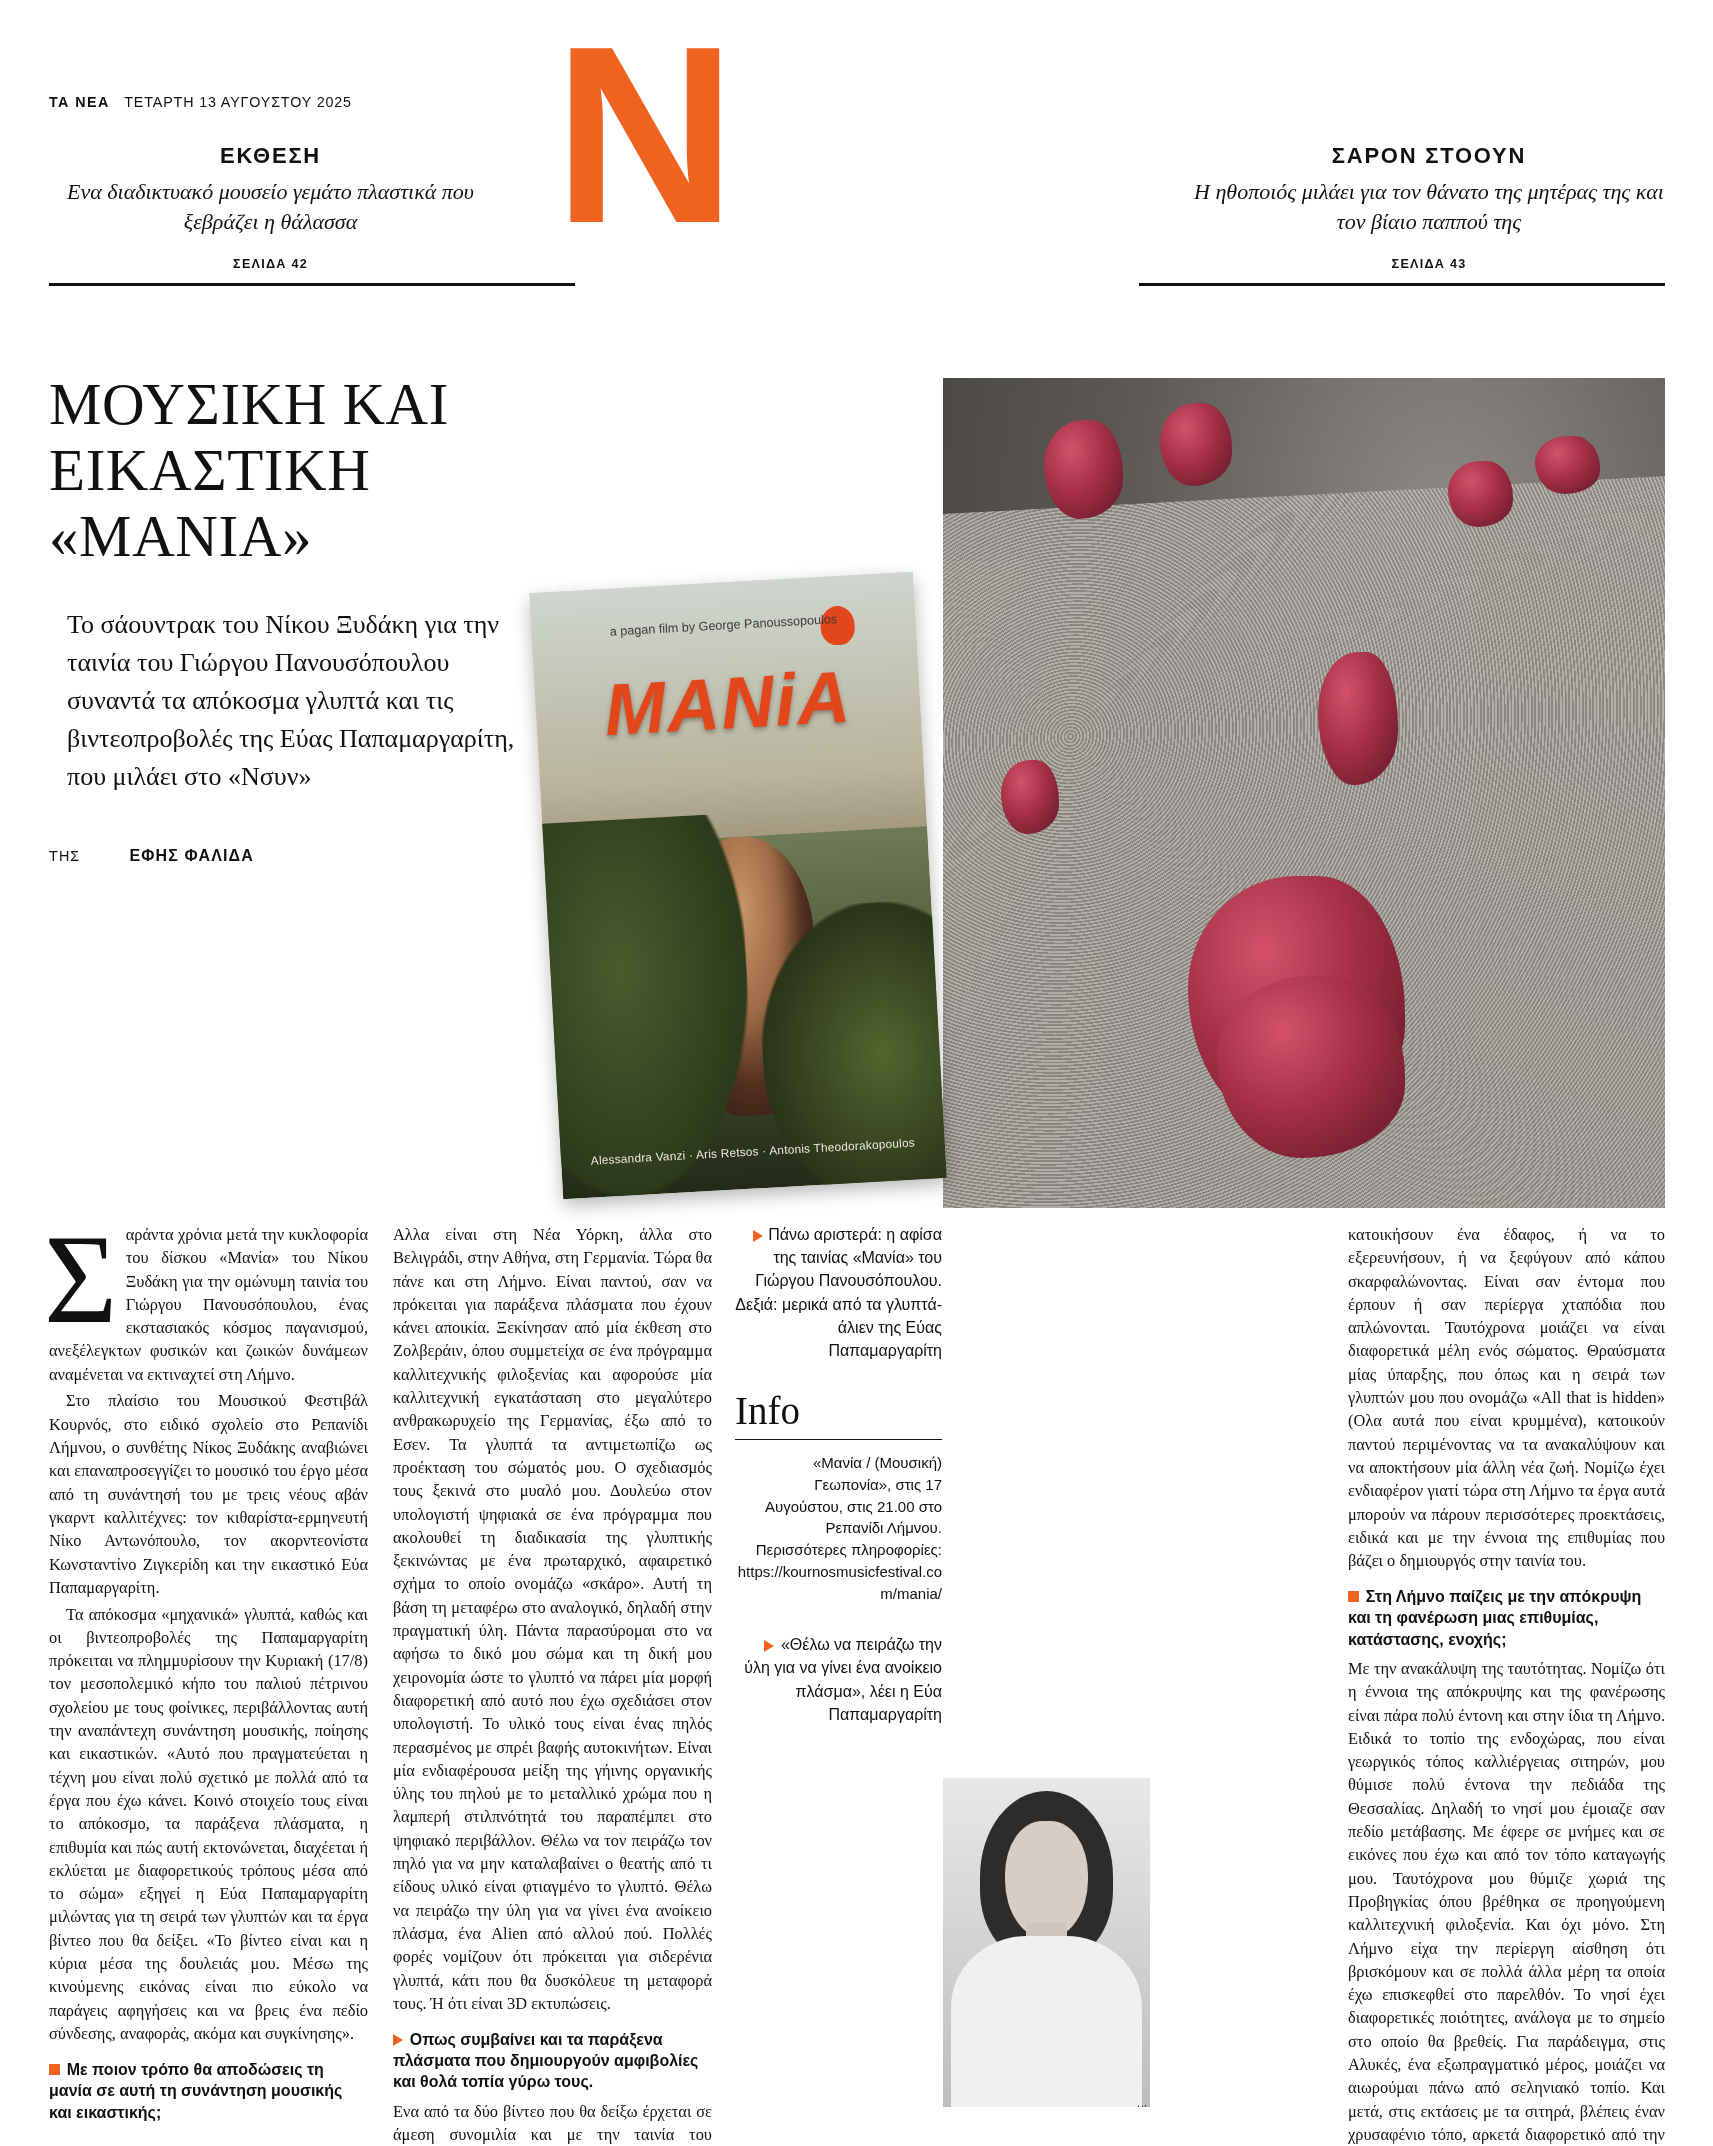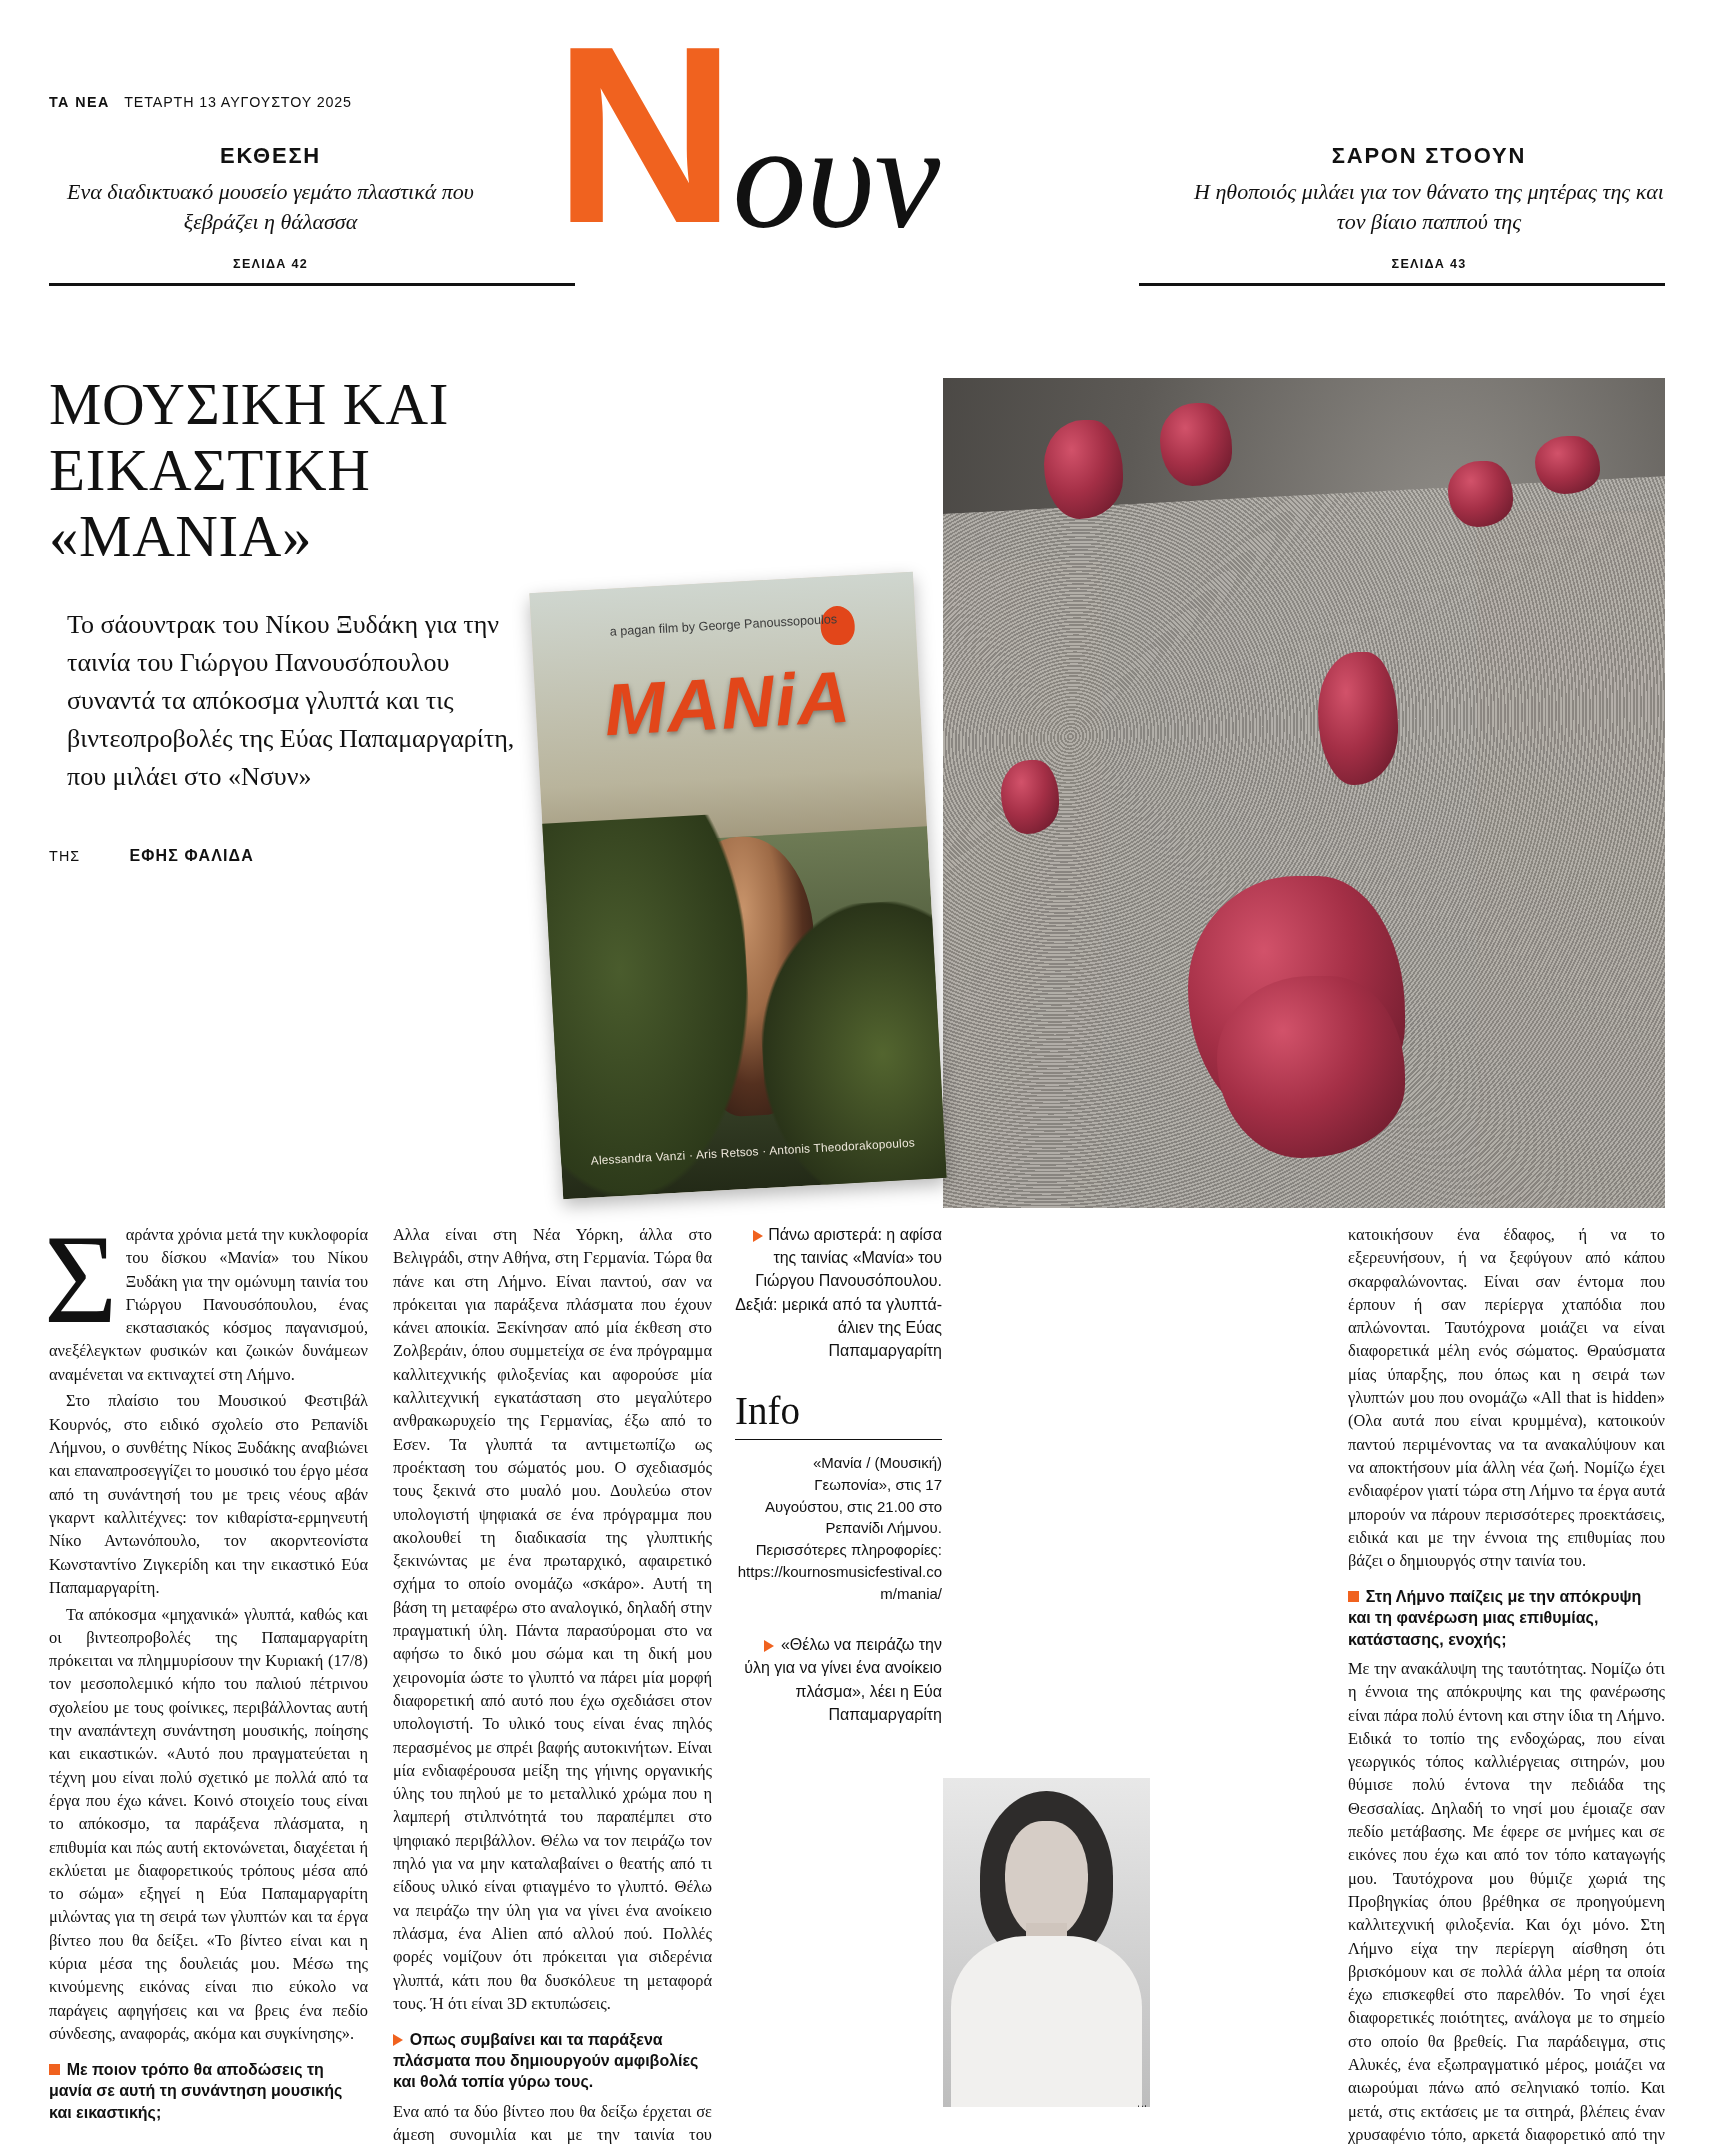--- a/index.html
+++ b/index.html
@@ -422,21 +422,20 @@
     </div>
 
     <div class="mast-left">
       <div class="kicker">ΕΚΘΕΣΗ</div>
       <div class="mast-blurb">Ενα διαδικτυακό μουσείο γεμάτο πλαστικά που ξεβράζει η θάλασσα</div>
       <div class="mast-page">ΣΕΛΙΔΑ 42</div>
     </div>
 
     <div class="logo">
       <span class="logo-n">N</span>
-      <span class="logo-oun">ουν</span>
     </div>
 
     <div class="mast-right">
       <div class="kicker">ΣΑΡΟΝ ΣΤΟΟΥΝ</div>
       <div class="mast-blurb">Η ηθοποιός μιλάει για τον θάνατο της μητέρας της και τον βίαιο παππού της</div>
       <div class="mast-page">ΣΕΛΙΔΑ 43</div>
     </div>
 
     <div class="mast-rule-left"></div>
     <div class="mast-rule-right"></div>

